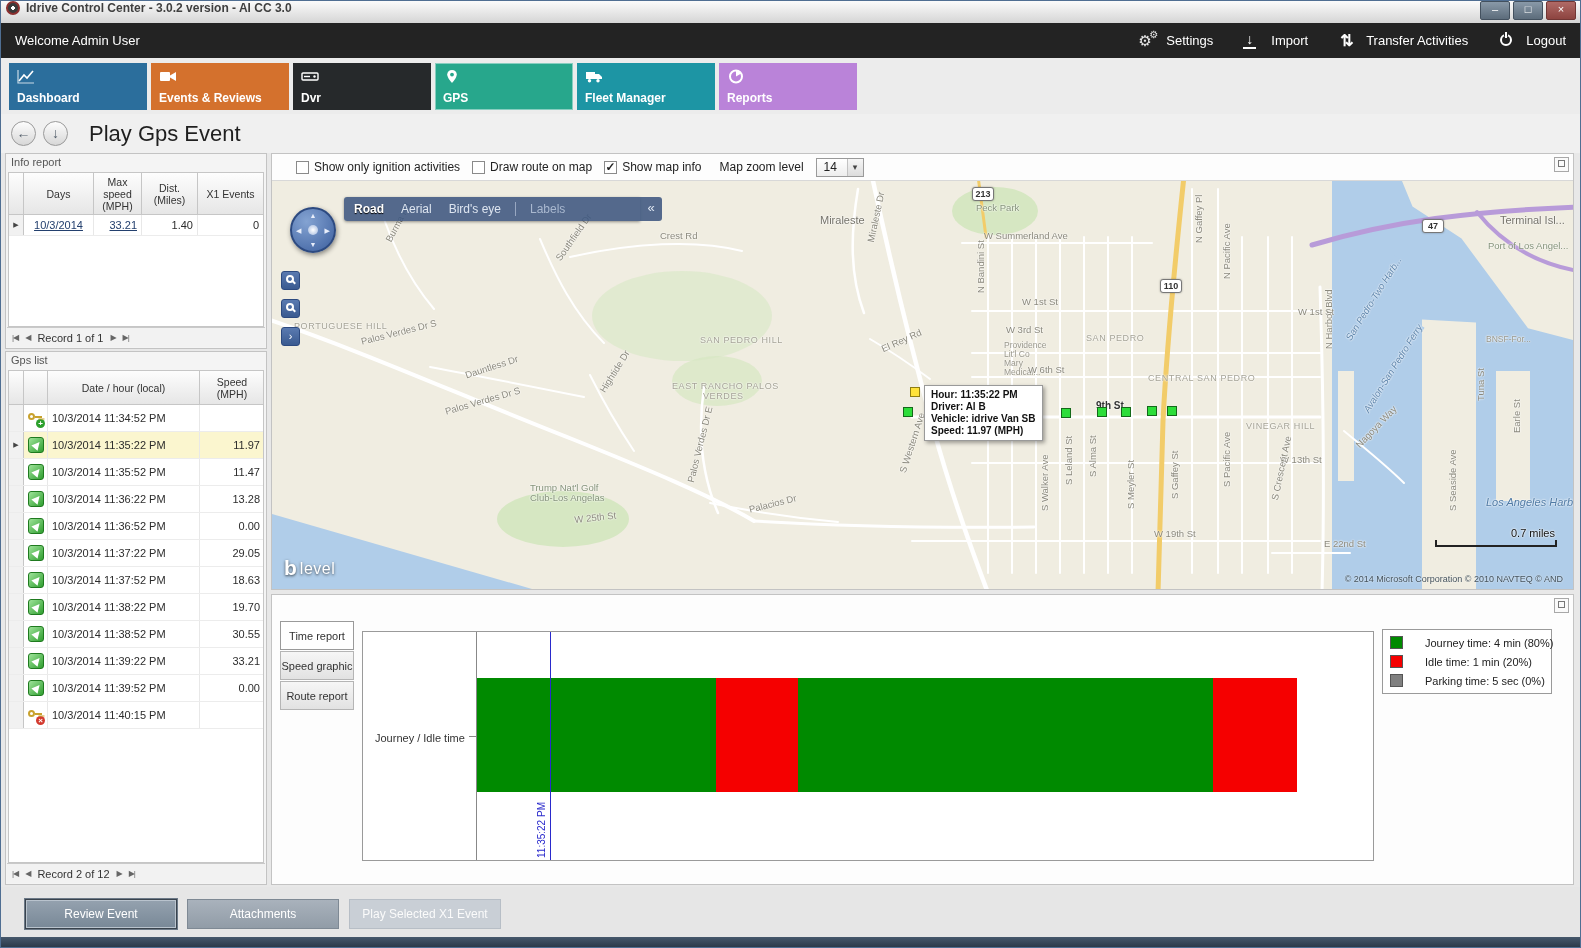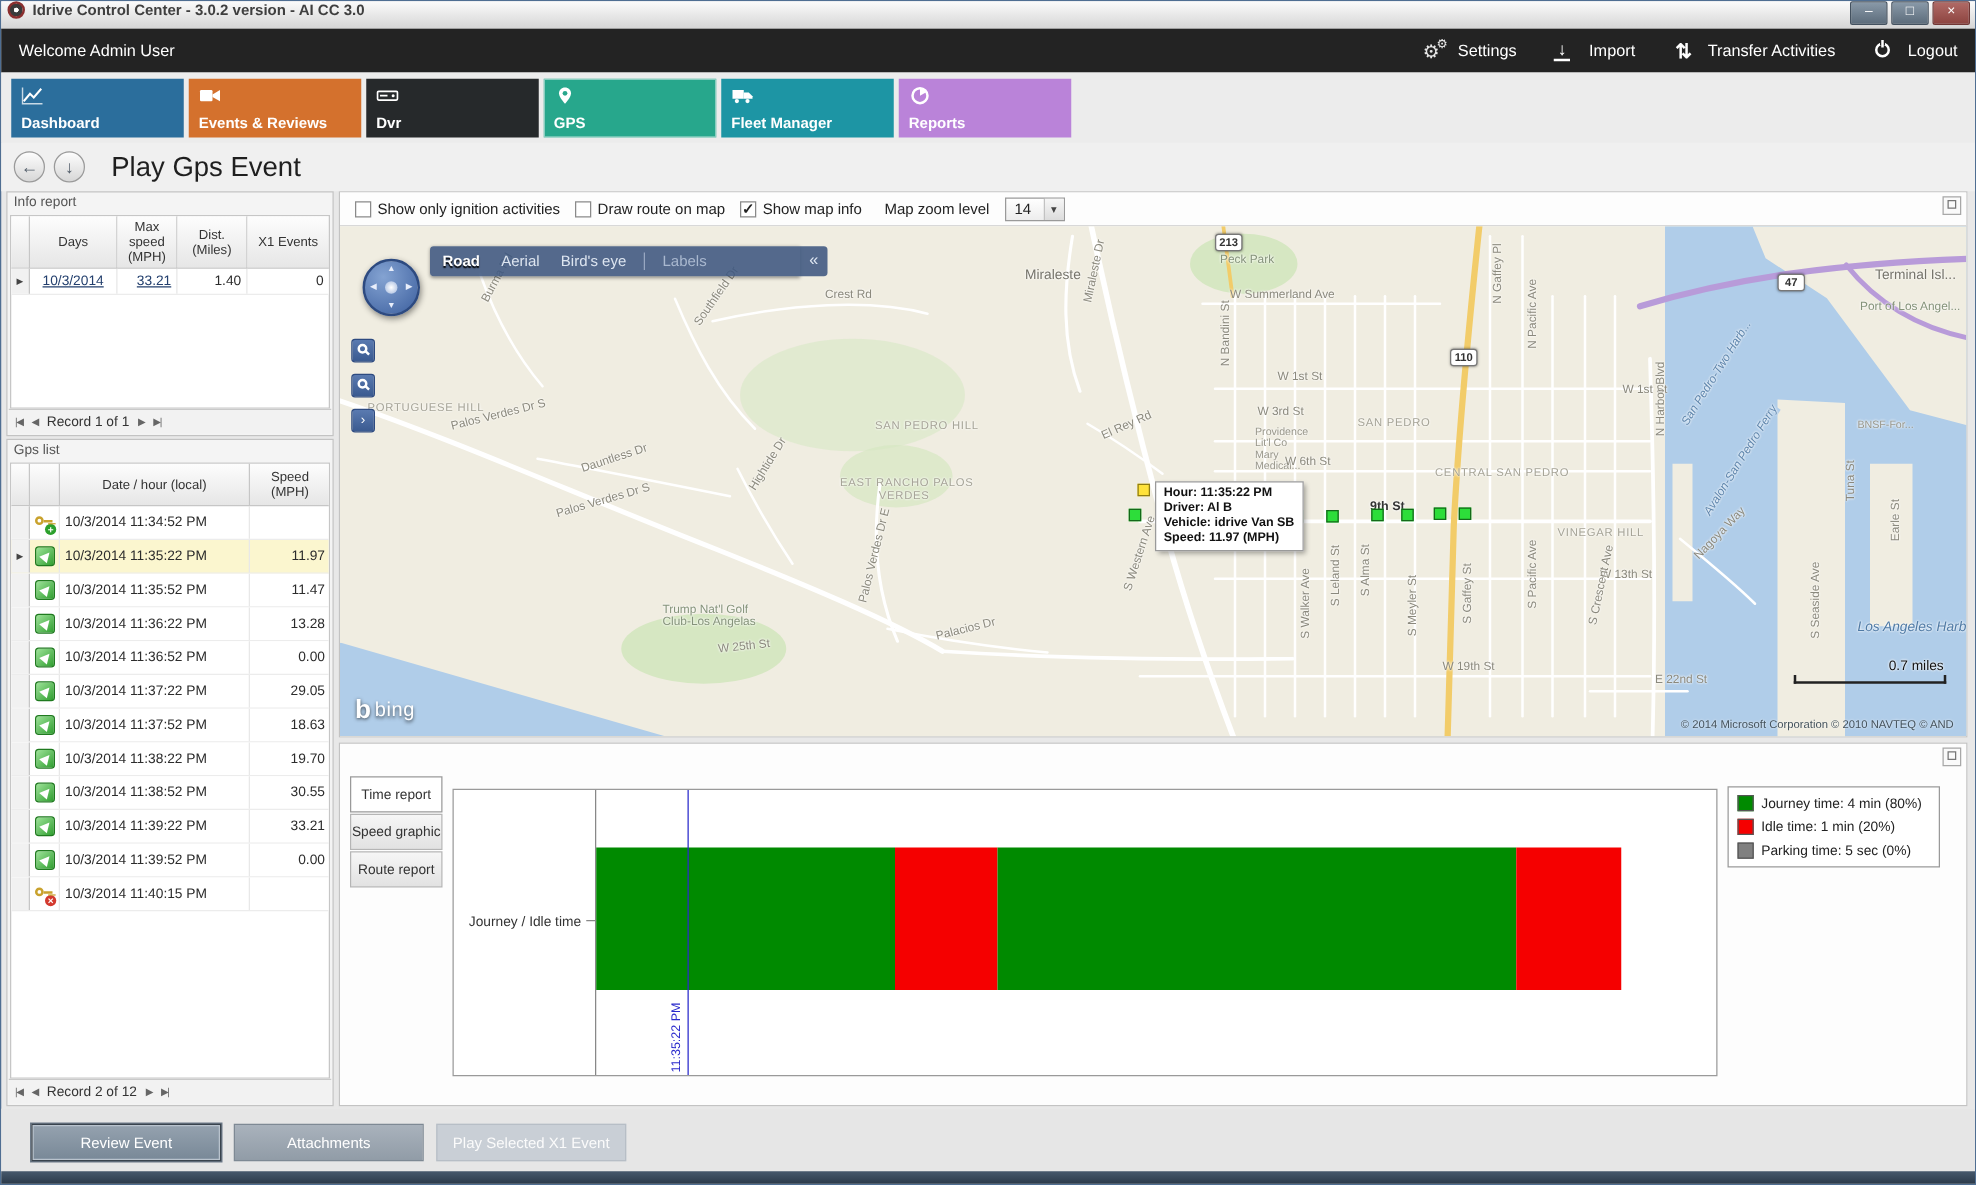--- a/index.html
+++ b/index.html
@@ -85,21 +85,21 @@
   .icon-key::before{content:"";position:absolute;left:1px;top:3px;width:7px;height:7px;border:2px solid #c9a22e;border-radius:50%;box-sizing:border-box;}
   .icon-key::after{content:"";position:absolute;left:8px;top:6px;width:7px;height:2px;background:#c9a22e;box-shadow:3px 2px 0 -0.5px #c9a22e;}
   .key-badge{position:absolute;right:-1px;bottom:-2px;width:9px;height:9px;border-radius:50%;color:#fff;font-size:8px;
              line-height:9px;text-align:center;font-weight:bold;}
   .key-badge.on{background:#2ca02c;}
   .key-badge.off{background:#d33a2f;}
 
   
   #map-panel{left:270px;top:152px;width:1303px;height:437px;background:#fdfdfd;}
   #map-toolbar{position:absolute;top:0;left:0;right:0;height:27px;display:flex;align-items:center;gap:6px;
-               padding-left:12px;font-size:12px;color:#222;background:#fdfdfd;border-bottom:1px solid #d8d8d8;box-sizing:border-box;}
+               padding-left:24px;font-size:12px;color:#222;background:#fdfdfd;border-bottom:1px solid #d8d8d8;box-sizing:border-box;}
   .cb-group{display:flex;align-items:center;margin-right:12px;}
   .cb{width:13px;height:13px;border:1px solid #8a8a8a;background:#fff;position:relative;margin-right:5px;
       font-size:12px;font-weight:bold;line-height:10px;text-align:center;color:#222;box-sizing:border-box;}
   .zoom-label{margin-right:6px;}
   .select{width:48px;height:19px;border:1px solid #9a9a9a;background:linear-gradient(#fff,#ededed);display:flex;
           align-items:center;font-size:12px;box-sizing:border-box;}
   .select .val{padding-left:7px;flex:1;}
   .select .arr{width:15px;text-align:center;color:#444;font-size:9px;border-left:1px solid #c2c2c2;background:linear-gradient(#f6f6f6,#dcdcdc);height:100%;line-height:17px;}
 
   #map{position:absolute;top:27px;left:0;width:1301px;height:408px;background:#f0ede1;overflow:hidden;}
@@ -160,21 +160,21 @@
   #chart-box{position:absolute;left:90px;top:36px;width:1012px;height:230px;background:#fff;border:1px solid #9a9a9a;box-sizing:border-box;}
   #row-label{position:absolute;left:12px;top:100px;font-size:11px;color:#333;}
   #chart-axis{position:absolute;left:113px;top:0;bottom:0;width:1px;background:#888;}
   #axis-tick{position:absolute;left:106px;top:104px;width:7px;height:1px;background:#888;}
   #bar{position:absolute;left:114px;top:46px;height:114px;width:820px;display:flex;}
   .seg{height:100%;flex:none;}
   #cursor{position:absolute;top:0;bottom:0;width:1px;background:#2a2acc;z-index:3;}
   #cursor-label{position:absolute;color:#2a2acc;font-size:10px;white-space:nowrap;transform:rotate(-90deg);transform-origin:0 0;z-index:3;}
   #legend{position:absolute;left:1110px;top:34px;width:170px;border:1px solid #9a9a9a;background:#fff;padding:6px 7px;
           display:flex;flex-direction:column;gap:6px;box-sizing:border-box;}
-  .leg-item{display:flex;align-items:center;gap:6px;font-size:11px;color:#222;white-space:nowrap;}
+  .leg-item{display:flex;align-items:center;gap:22px;font-size:11px;color:#222;white-space:nowrap;}
   .leg-swatch{width:13px;height:13px;border:1px solid #555;flex:none;box-sizing:border-box;}
 
   
   #footer{position:absolute;left:0;top:886px;right:0;height:52px;background:#e6e6e6;}
   .f-btn{position:absolute;top:12px;height:30px;width:152px;font-size:12px;color:#fff;text-align:center;line-height:28px;box-sizing:border-box;}
   .f-btn.focused{left:24px;background:linear-gradient(#95a2af,#78markdown?#78);background:linear-gradient(#95a2af,#788897);
                  border:1px solid #39434d;box-shadow:inset 0 0 0 1px #b9c3cd,0 0 0 1px #6c7987;}
   .f-btn.normal{left:186px;background:linear-gradient(#a9b2bc,#919ca7);border:1px solid #7e8994;}
   .f-btn.disabled{left:348px;background:#c9cfd6;color:#fbfbfb;border:1px solid #b7bec6;}
   #bottom-strip{position:absolute;left:0;bottom:0;right:0;height:10px;background:linear-gradient(#46586c,#2b3a4a);}
@@ -532,21 +532,21 @@
       <div class="map-btn" style="top:90px;">
           <span class="mag"></span>
         </div>
       <div class="map-btn" style="top:118px;">
           <span class="mag"></span>
         </div>
       <div class="map-btn pan" style="top:146px;">›</div>
 
       <div id="bing-logo">
         <span id="bing-b">b</span>
-        <span id="bing-name">bing</span>
+        <span id="bing-name">level</span>
       </div>
       <div id="map-scale">
         <div id="scale-text">0.7 miles</div>
         <div id="scale-bar"></div>
       </div>
       <div id="map-copy">© 2014 Microsoft Corporation  © 2010 NAVTEQ  © AND</div>
     <span class="mlabel town" style="left: 548px; top: 34px;">Miraleste</span>
         <span class="mlabel place" style="left: 704px; top: 22px;">Peck Park</span>
         <span class="mlabel " style="left: 712px; top: 50px;">W Summerland Ave</span>
         <span class="mlabel " style="left: 388px; top: 50px;">Crest Rd</span>

